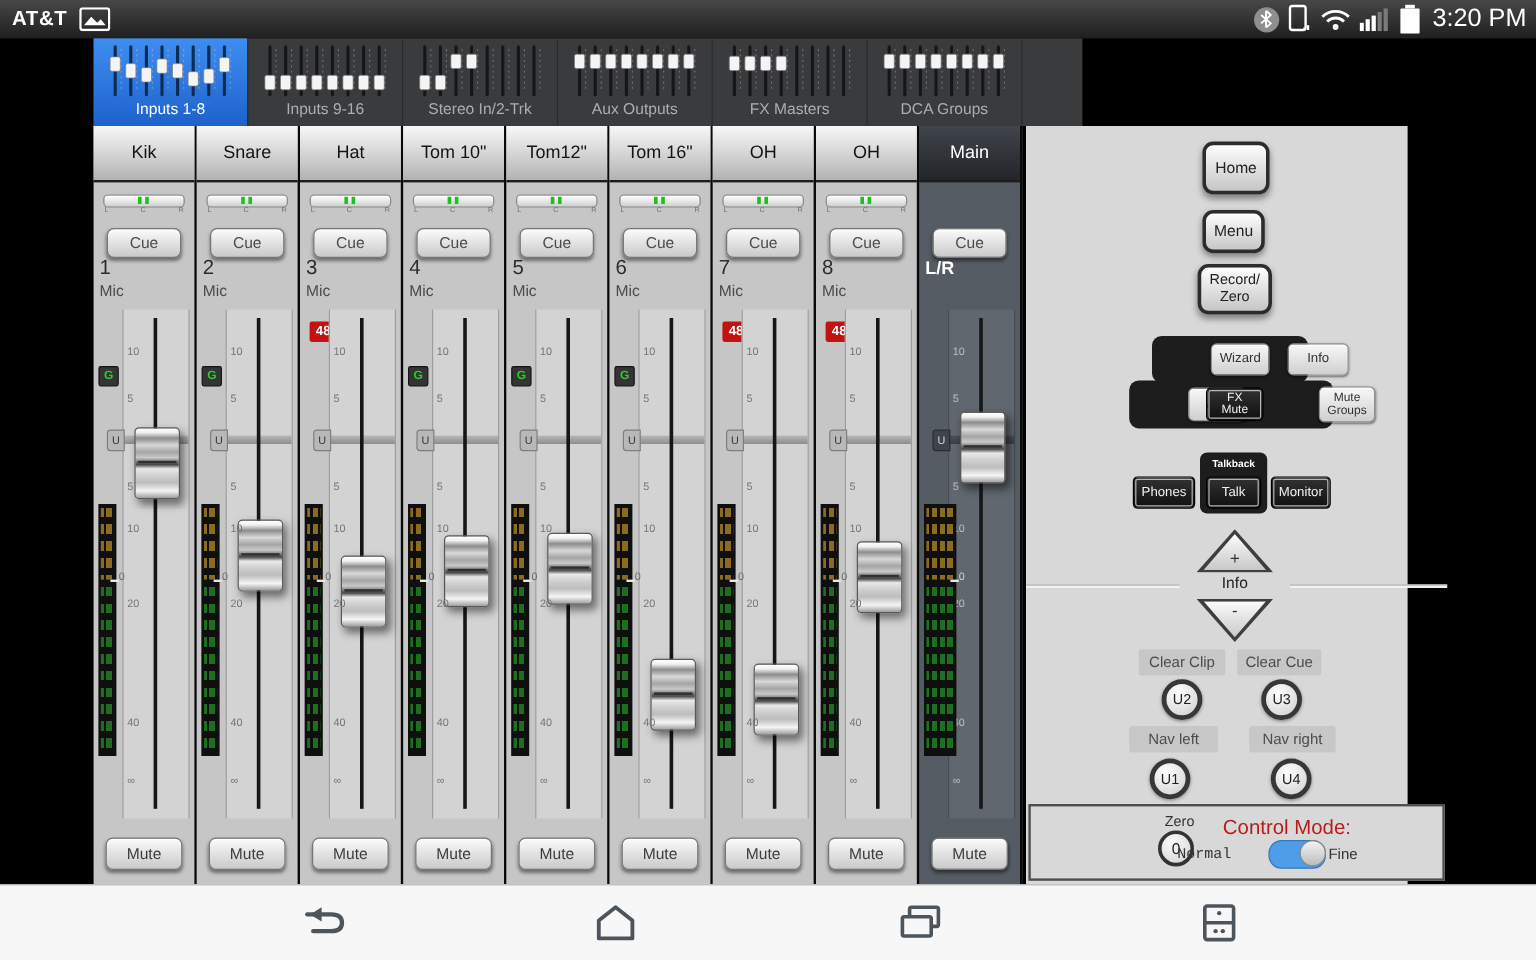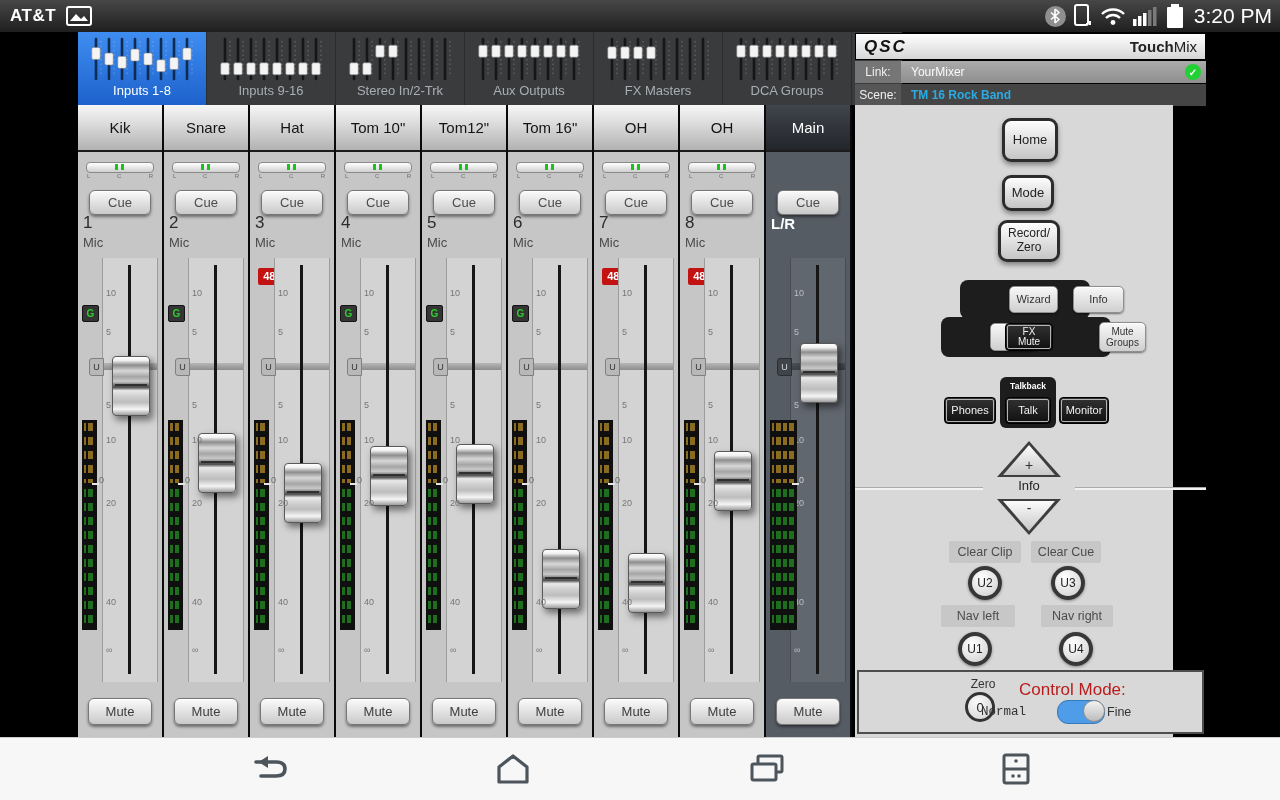--- a/index.html
+++ b/index.html
@@ -367,37 +367,20 @@
           <line x1="90" x2="90" y1="3" y2="43" class="mf-track"></line>
           <rect x="85.75" y="9.16" width="8.5" height="12" rx="1.5" class="mf-handle"></rect>
           <line x1="108" x2="108" y1="5" y2="41" class="mf-tick"></line>
           <line x1="103" x2="103" y1="3" y2="43" class="mf-track"></line>
           <rect x="98.75" y="9.16" width="8.5" height="12" rx="1.5" class="mf-handle"></rect>
         </svg>
         <div class="tab-label">DCA Groups</div>
       </div>
     </div>
 
-  <div class="mixer-header">
-    <div class="qsc-bar">
-      <span class="qsc-logo">QSC</span>
-      <span class="product"><b>Touch</b><span>Mix</span></span>
-    </div>
-    <div class="hdr-row link-row">
-      <span class="hdr-label">Link:</span>
-      <span class="hdr-value">
-          <span>YourMixer</span>
-        <span class="check-circle">✓</span>
-      </span>
-    </div>
-    <div class="hdr-row scene-row">
-      <span class="hdr-label">Scene:</span>
-      <span class="hdr-value">TM 16 Rock Band</span>
-    </div>
-  </div>
 
   <div class="strips" id="strips">
     <div class="strip">
       <div class="strip-header">
           <span class="ch-name">Kik</span>
         </div>
       <div class="pan">
           <i class="g1"></i>
           <i class="g2"></i>
         </div>
@@ -749,21 +732,21 @@
           <div class="cols"></div>
         <div class="zero-tick"></div>
       </div>
       <div class="meter-zero">0</div>
       <button class="mute">Mute</button>
     </div>
   </div>
 
   <div class="right-panel">
     <button class="rp-btn btn-home">Home</button>
-    <button class="rp-btn btn-menu">Mode</button>
+    <button class="rp-btn btn-menu">Menu</button>
     <button class="rp-btn btn-recplay">
         <span><span>Record/</span><br><span>Zero</span></span>
       </button>
 
     <div class="dark-block blk-wizinfo"></div>
     <div class="dark-block blk-auxrow"></div>
     <button class="lt-btn btn-wizard">Wizard</button>
     <button class="lt-btn btn-info">Info</button>
     <button class="lt-btn btn-aux">Aux</button>
     <button class="dk-btn btn-fxmute">

